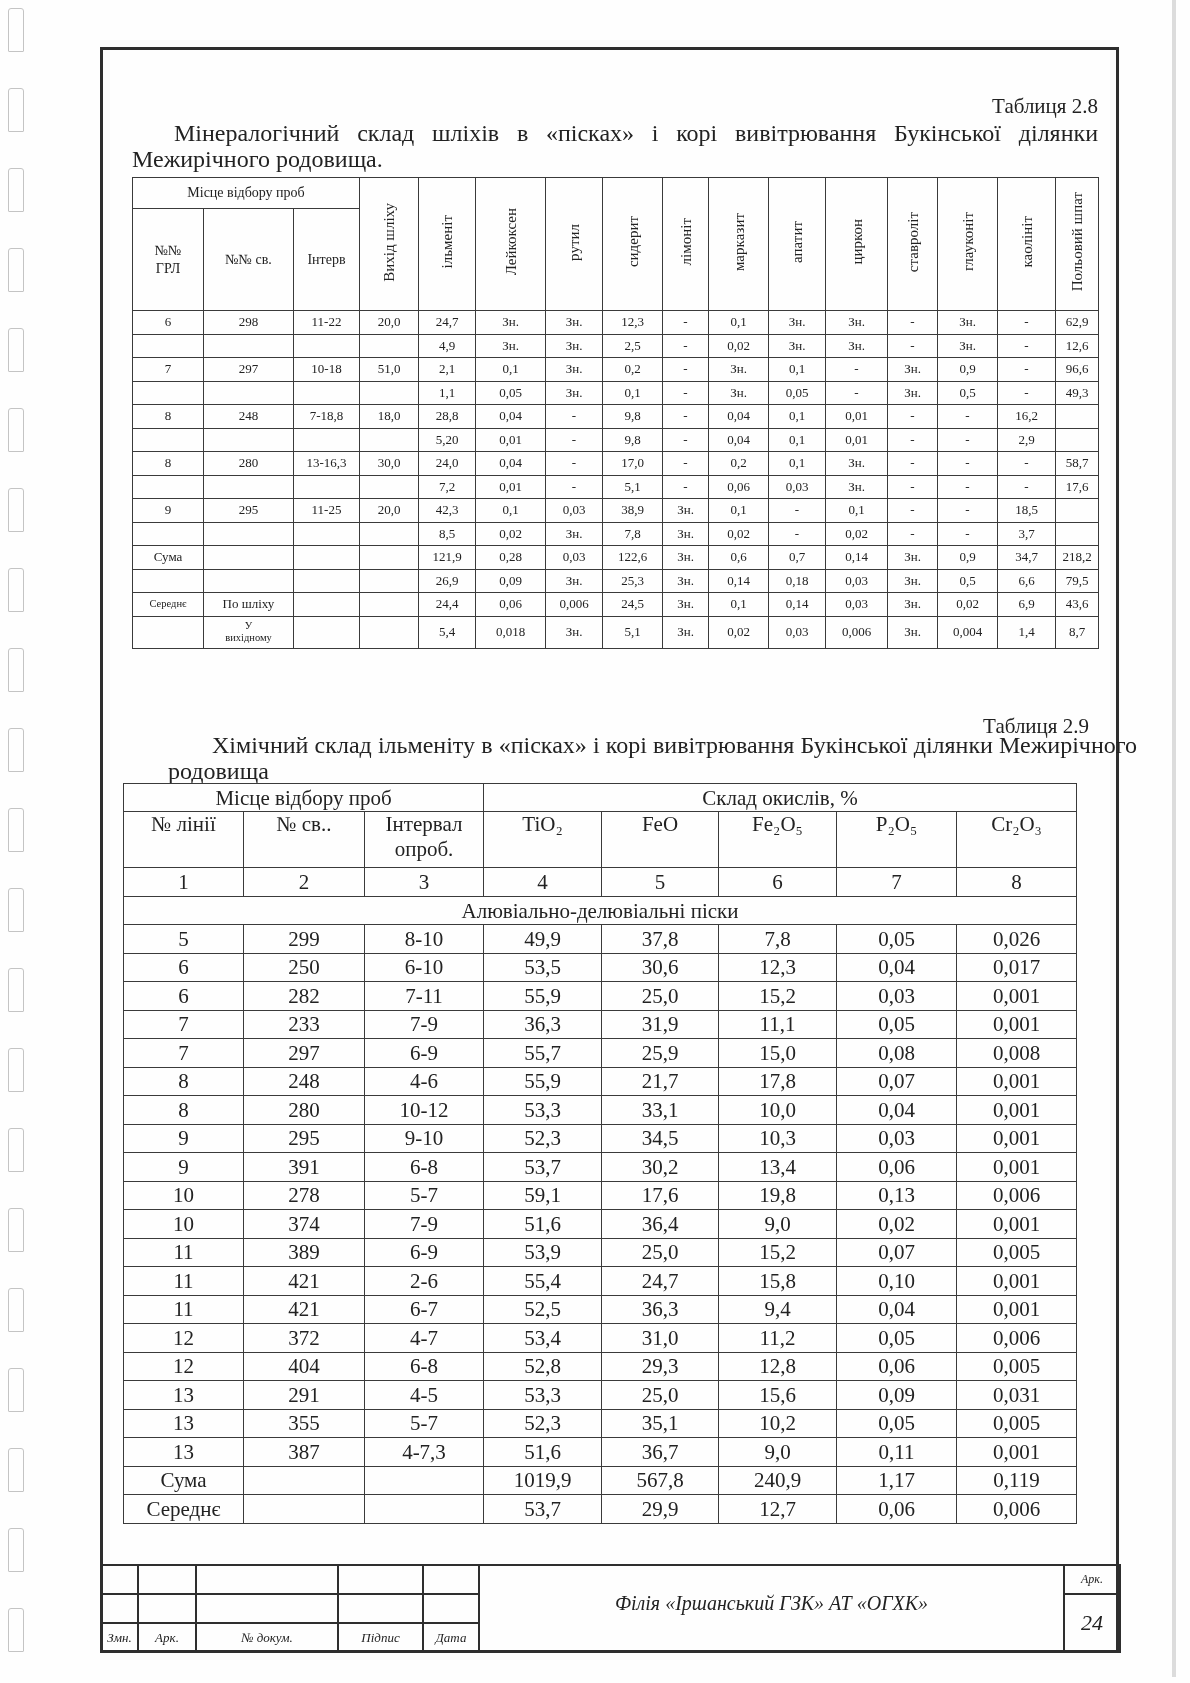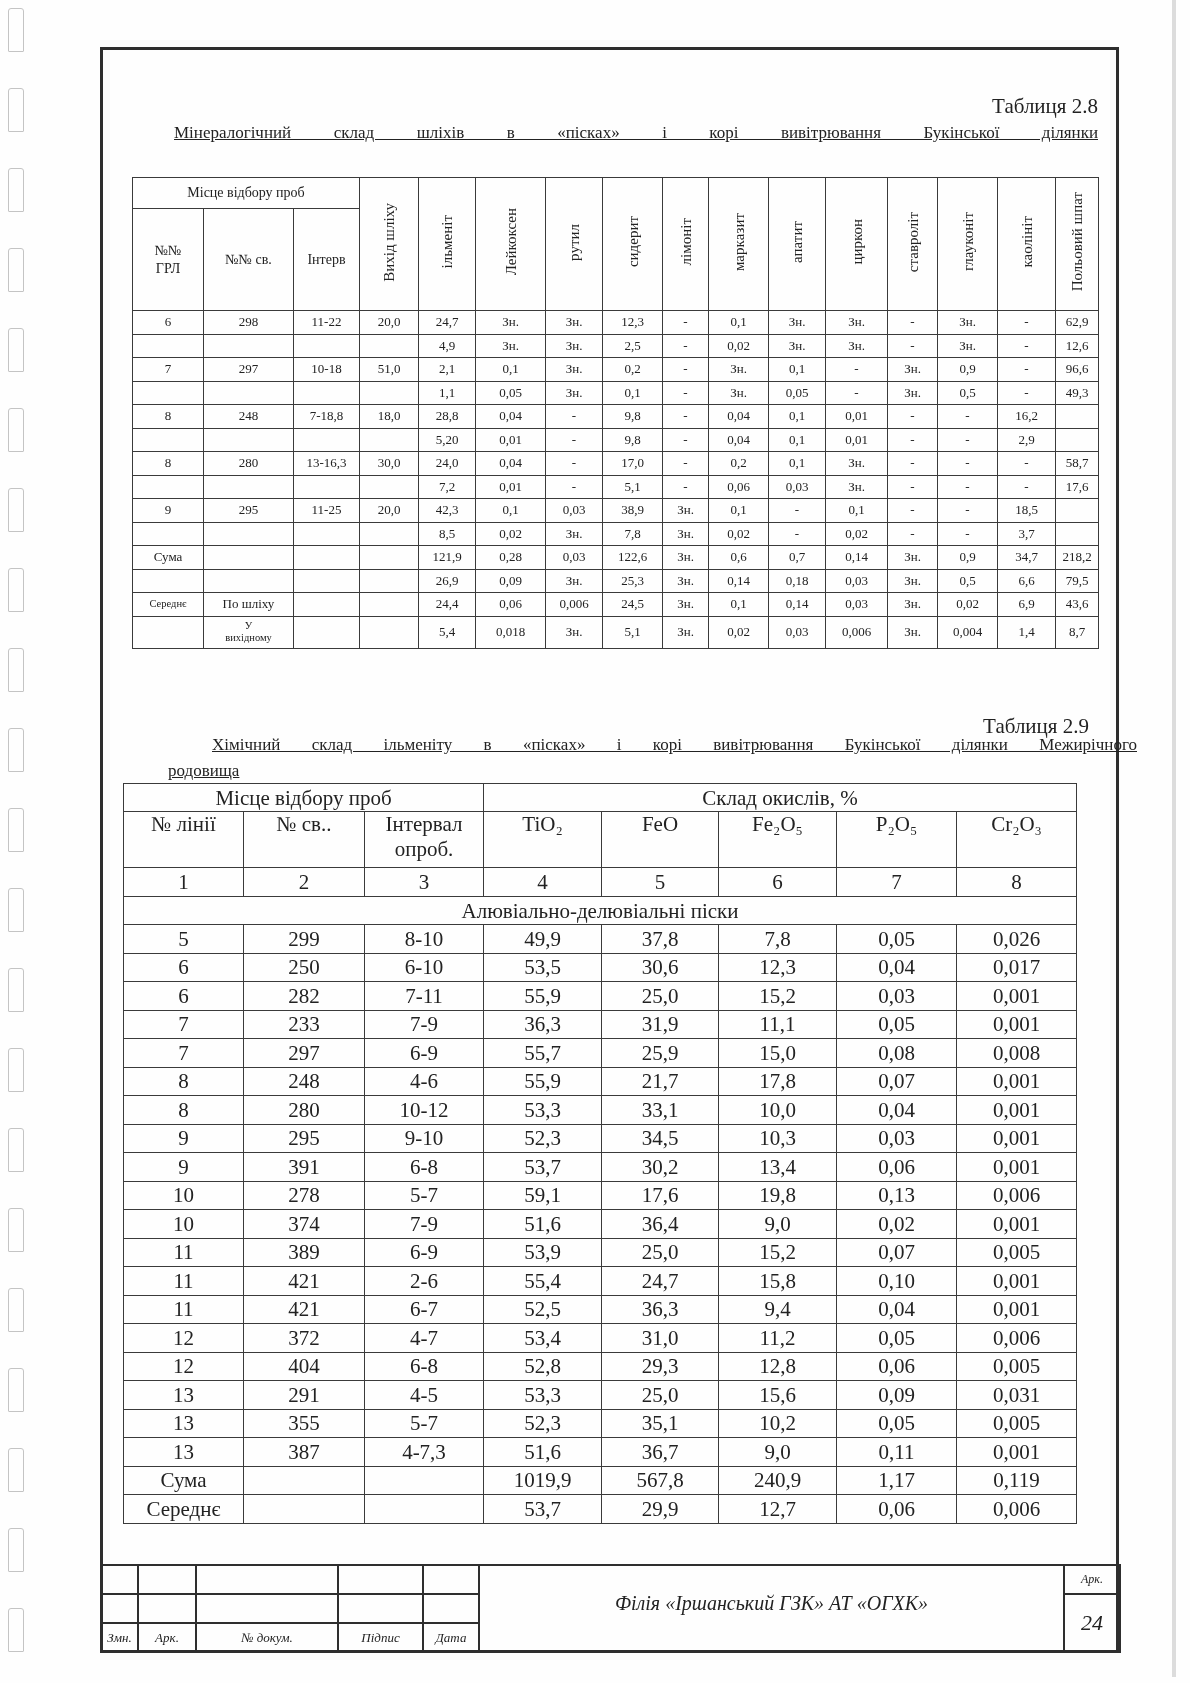--- a/index.html
+++ b/index.html
@@ -11,21 +11,21 @@
   .bind-mark {
     position: absolute; left: 8px; width: 16px; height: 44px;
     border: 1.5px solid #c4c4c4; border-radius: 3px 3px 1px 1px; box-sizing: border-box;
   }
   .edge-shadow { position: absolute; left: 1172px; top: 0; width: 4px; height: 1677px; background: #dcdcdc; }
   .frame {
     position: absolute; left: 100px; top: 47px; width: 1019px; height: 1606px;
     border: 3px solid #2e2e2e; box-sizing: border-box;
   }
   .tbl-label { position: absolute; font-size: 21px; text-align: right; white-space: nowrap; }
-  .tbl-title { position: absolute; font-size: 17px; line-height: 26px; text-decoration: underline; }
+  .tbl-title { position: absolute; font-size: 24px; line-height: 26px; }
   .tbl-title .line { display: block; white-space: nowrap; }
   .tbl-title .line.just { text-align: justify; text-align-last: justify; white-space: normal; }
 
   table.grid { position: absolute; border-collapse: collapse; table-layout: fixed; }
   table.grid td { border: 1px solid #3a3a3a; padding: 0; text-align: center; overflow: hidden; }
 
   
   #t28 { left: 132px; top: 177px; width: 966px; font-size: 13px; }
   #t28 .h1 td { height: 30px; font-size: 14px; }
   #t28 .h2 td { height: 101px; font-size: 14px; line-height: 18px; white-space: pre-line; }
@@ -79,20 +79,21 @@
     <div class="bind-mark" style="top: 1368px;"></div>
     <div class="bind-mark" style="top: 1448px;"></div>
     <div class="bind-mark" style="top: 1528px;"></div>
     <div class="bind-mark" style="top: 1608px;"></div>
   </div>
 <div class="frame"></div>
 
 <div class="tbl-label" style="right:92px; top:94px;">Таблиця 2.8</div>
 <div class="tbl-title" style="left:132px; top:120px; width:966px;">
   <span class="line just" style="padding-left:42px;">Мінералогічний склад шліхів в «пісках» і корі вивітрювання Букінської ділянки</span>
+  <span class="line">Межирічного родовища.</span>
 </div>
 
 <table class="grid" id="t28">
   <colgroup>
     <col style="width:71px">
       <col style="width:90px">
       <col style="width:66px">
       <col style="width:59px">
     <col style="width:57px">
       <col style="width:70px">

